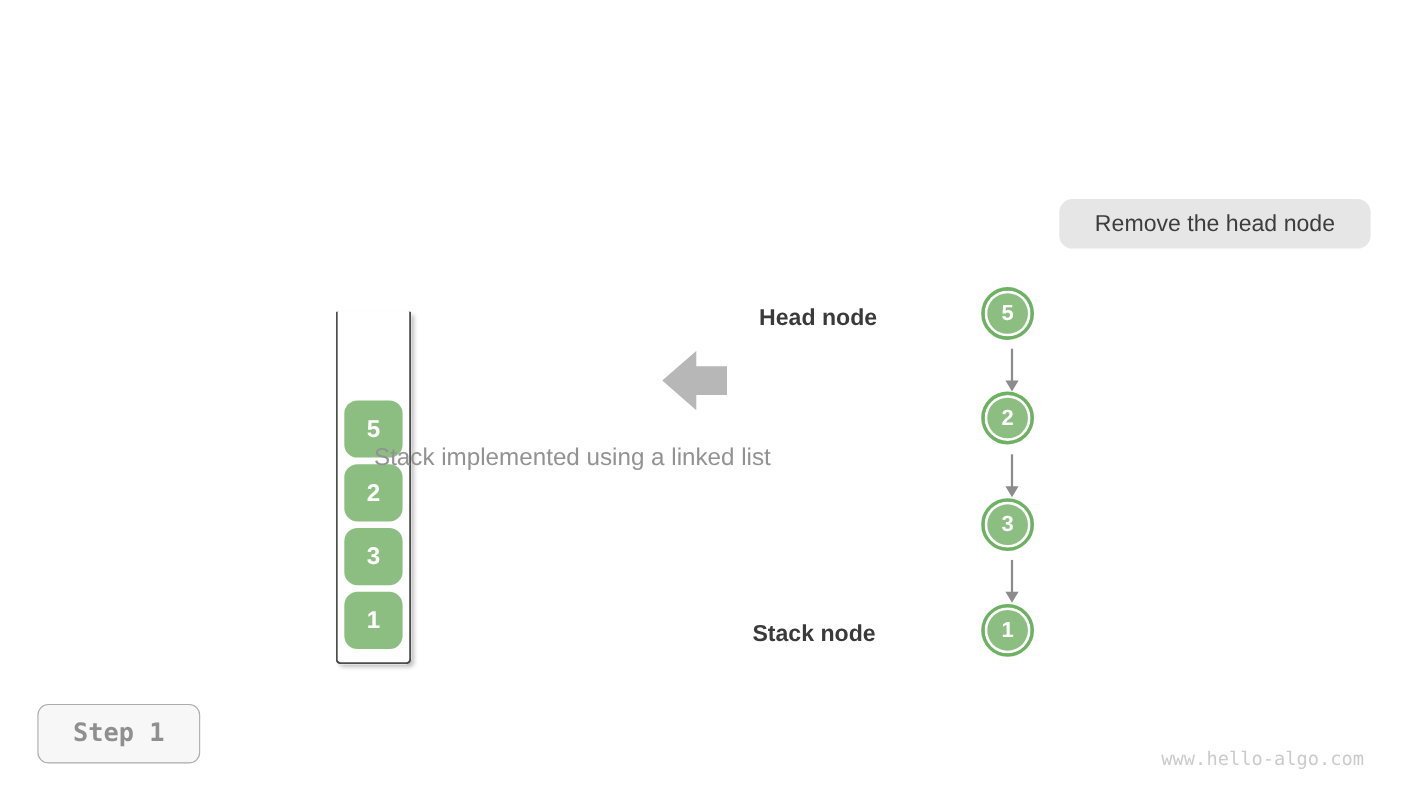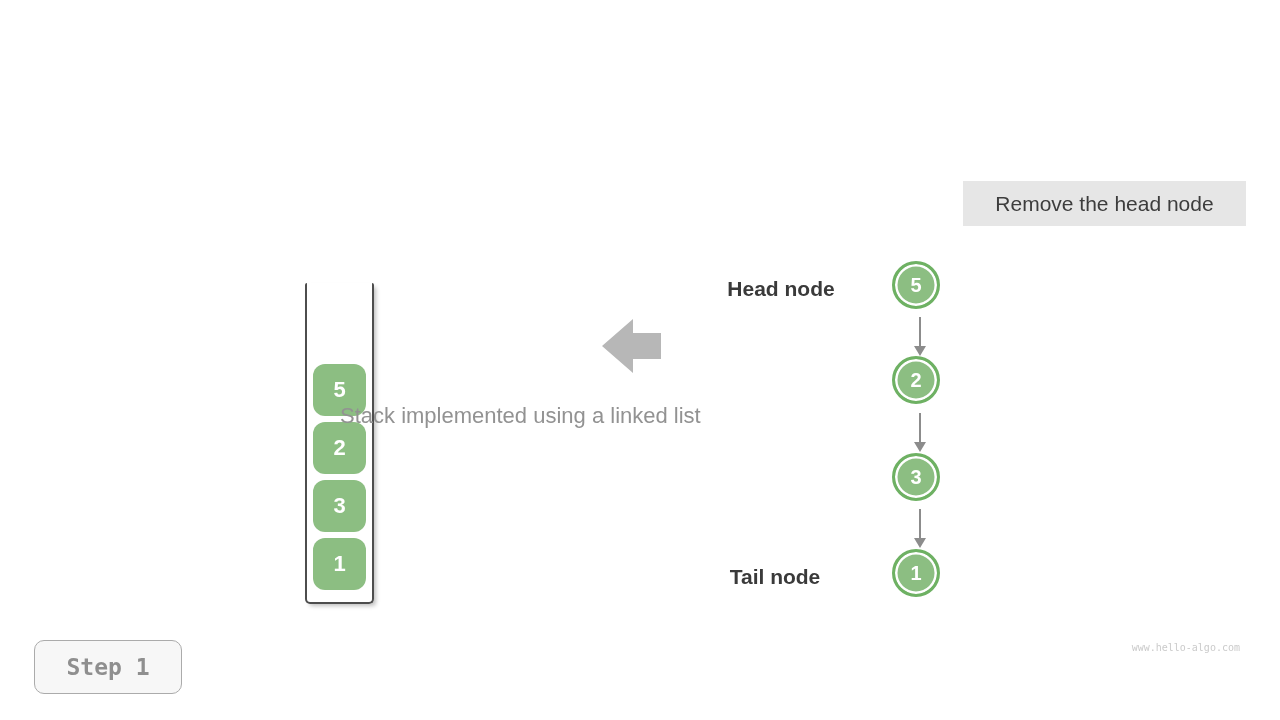--- a/index.html
+++ b/index.html
@@ -32,21 +32,21 @@
     background:var(--label-bg);
     border-radius:6px;
     display:flex;align-items:center;justify-content:center;
     font-family:"DejaVu Sans Mono",monospace;
     font-size:20px;color:var(--dark-text);
   }
   .action-label{
     position:absolute;left:963px;top:181px;
     width:283px;height:45px;
     background:var(--label-bg);
-    border-radius:0;
+    border-radius:12px;
     display:flex;align-items:center;justify-content:center;
     font-size:21px;color:var(--dark-text);
   }
   
   .stack-container{
     position:absolute;left:305px;top:283px;
     width:69px;height:321px;
     border-left:2px solid var(--container-line);
     border-right:2px solid var(--container-line);
     border-bottom:2px solid var(--container-line);
@@ -95,41 +95,41 @@
   }
   .connector .head{
     position:absolute;left:6px;top:29px;
     width:0;height:0;
     border-left:6px solid transparent;
     border-right:6px solid transparent;
     border-top:10px solid var(--link-arrow);
   }
   .node-label{
     position:absolute;width:182px;
-    text-align:center;
+    text-align:left;
     font-size:21px;font-weight:bold;color:#3A3A3A;
   }
   .head-label{left:690px;top:277px;}
   .tail-label{left:684px;top:565px;}
   
   .step-box{
     position:absolute;left:34px;top:640px;
     width:148px;height:54px;
     background:var(--step-bg);
     border:1.5px solid var(--step-border);
     border-radius:10px;
     display:flex;align-items:center;justify-content:center;
     font-family:"DejaVu Sans Mono",monospace;
     font-size:23px;font-weight:bold;color:var(--step-text);
   }
   .watermark{
-    position:absolute;left:940px;top:642px;width:300px;
+    position:absolute;left:940px;top:680px;width:300px;
     text-align:right;
     font-family:"DejaVu Sans Mono",monospace;
-    font-size:10px;color:var(--watermark);
+    font-size:17px;color:var(--watermark);
   }
 </style>
 </head>
 <body>
 
 <div class="canvas">
 
   <div class="action-label">Remove the head node</div>
 
   <div class="stack-container">
@@ -138,21 +138,21 @@
     <div class="stack-item">3</div>
     <div class="stack-item">1</div>
   </div>
 
   <svg class="big-arrow" width="59" height="55" viewBox="0 0 59 55" aria-hidden="true">
     <polygon points="0,27 31,0 31,14 59,14 59,40 31,40 31,54" fill="#B7B7B7"></polygon>
   </svg>
   <div class="caption">Stack implemented using a linked list</div>
 
   <div class="node-label head-label">Head node</div>
-  <div class="node-label tail-label">Tail node</div>
+  <div class="node-label tail-label">Stack node</div>
 
   <div class="ll-node n0">5</div>
   <div class="ll-node n1">2</div>
   <div class="ll-node n2">3</div>
   <div class="ll-node n3">1</div>
 
   <div class="connector c0">
     <div class="line"></div>
       <div class="head"></div>
   </div>

